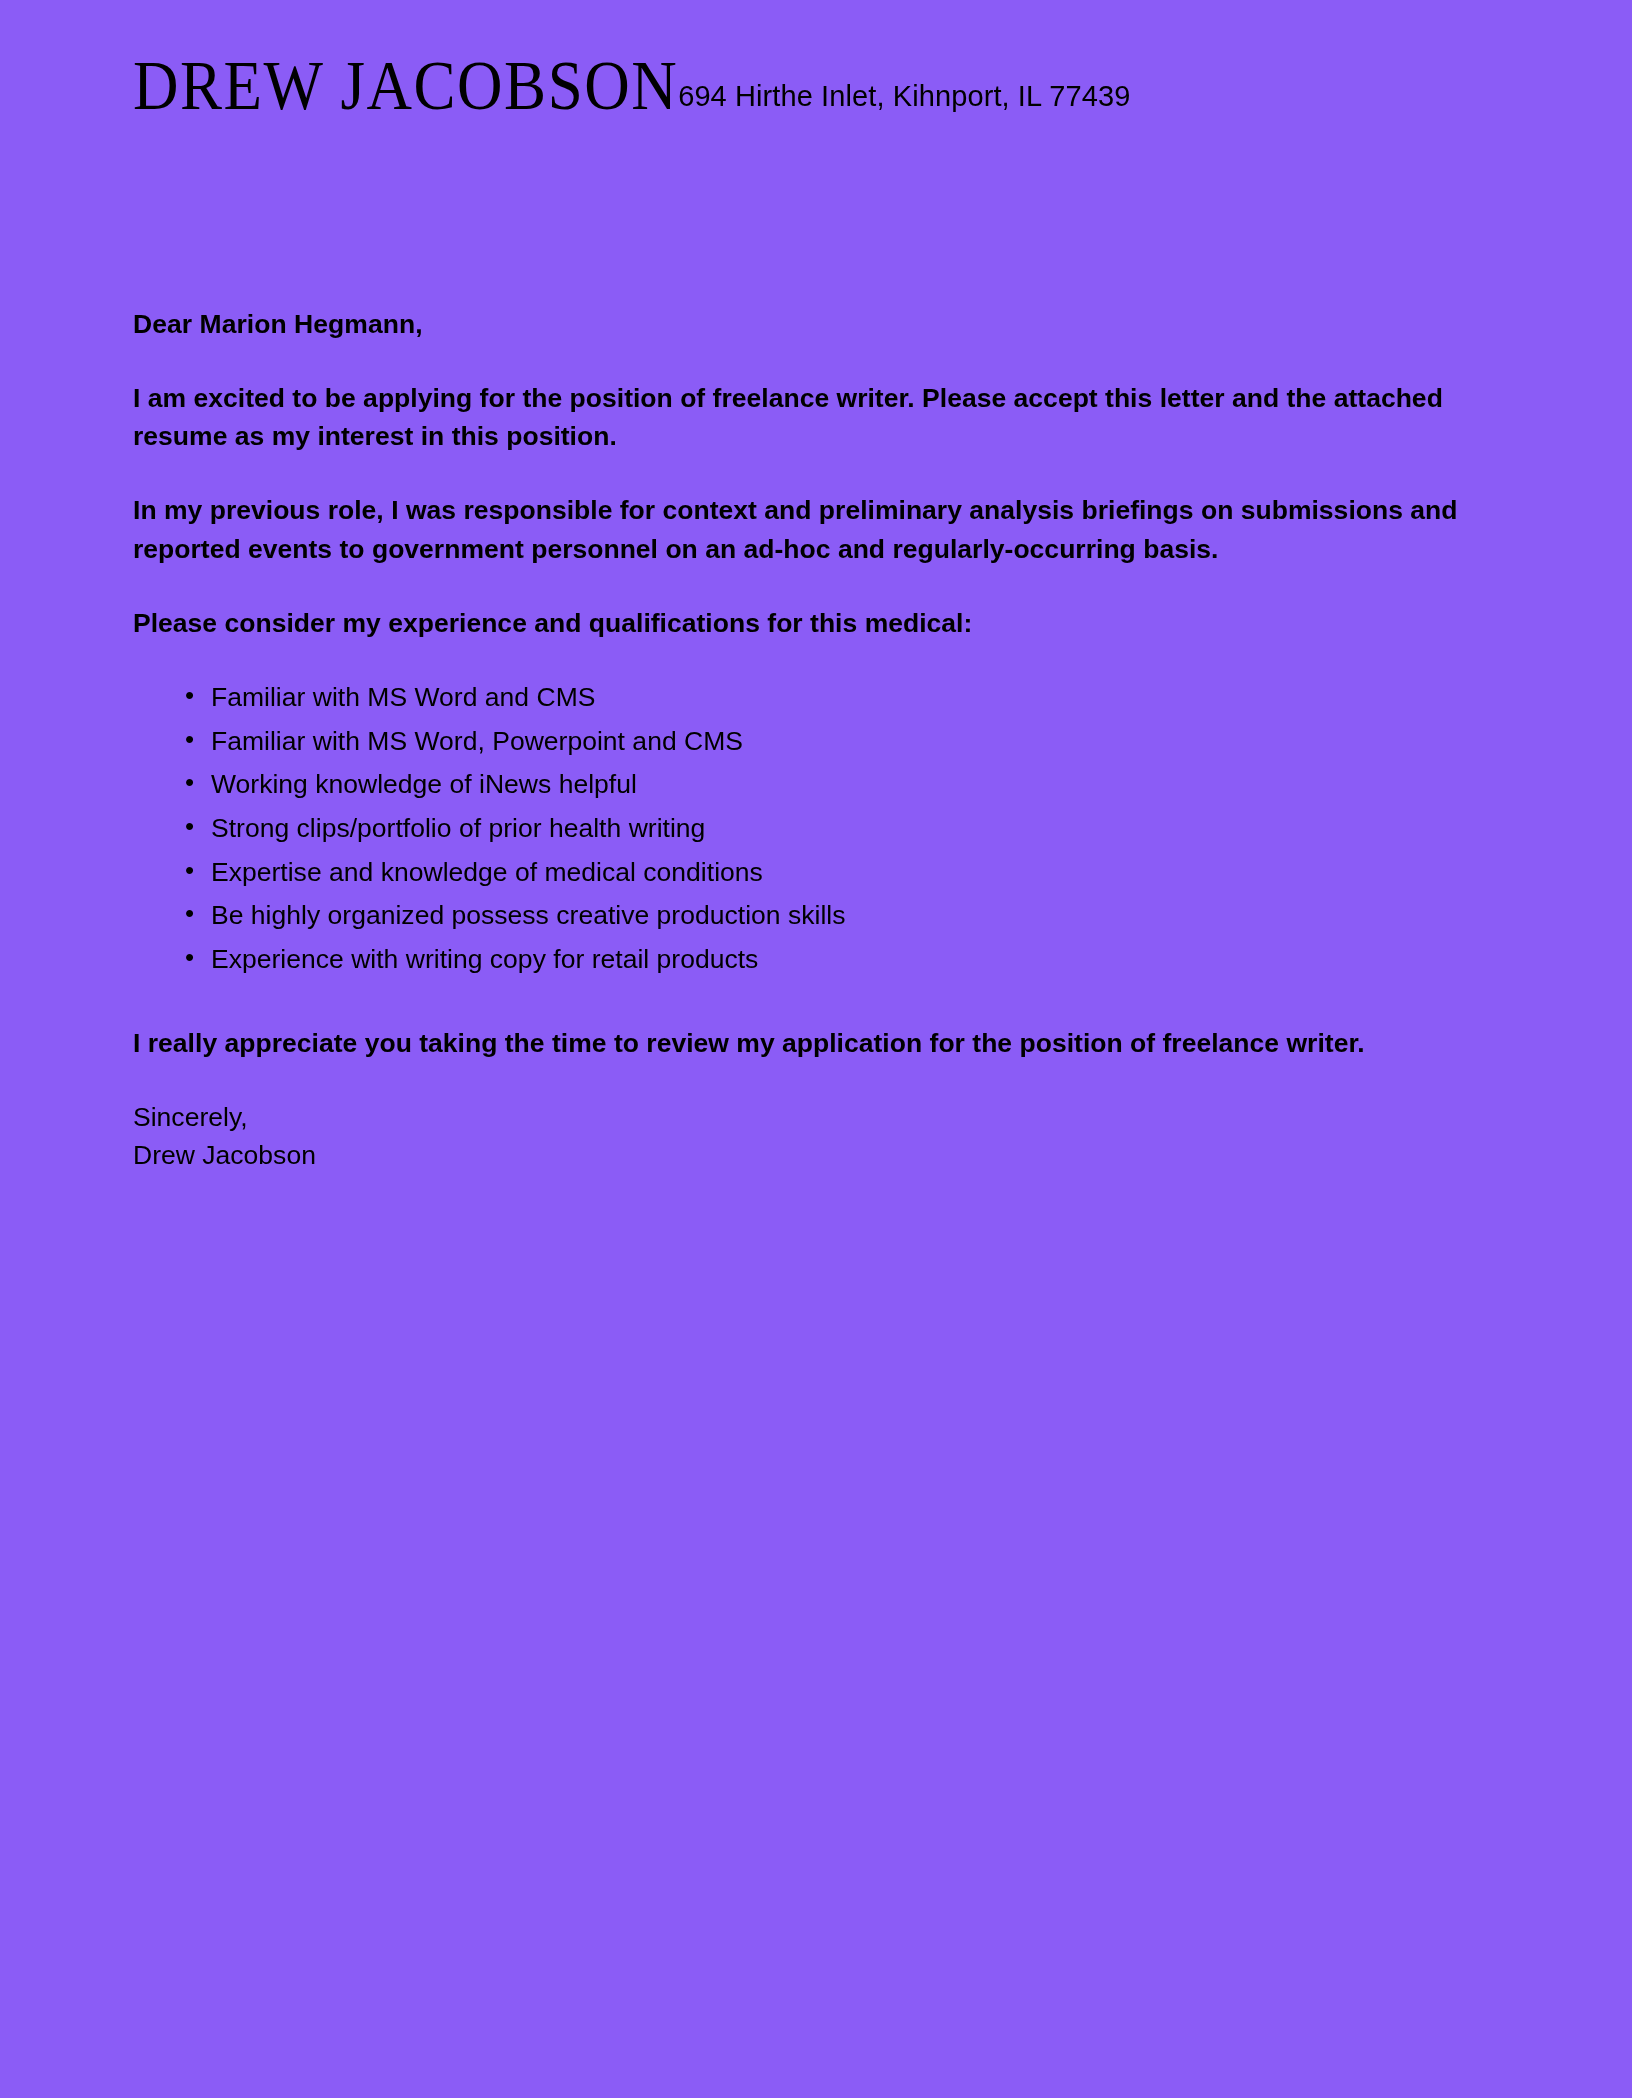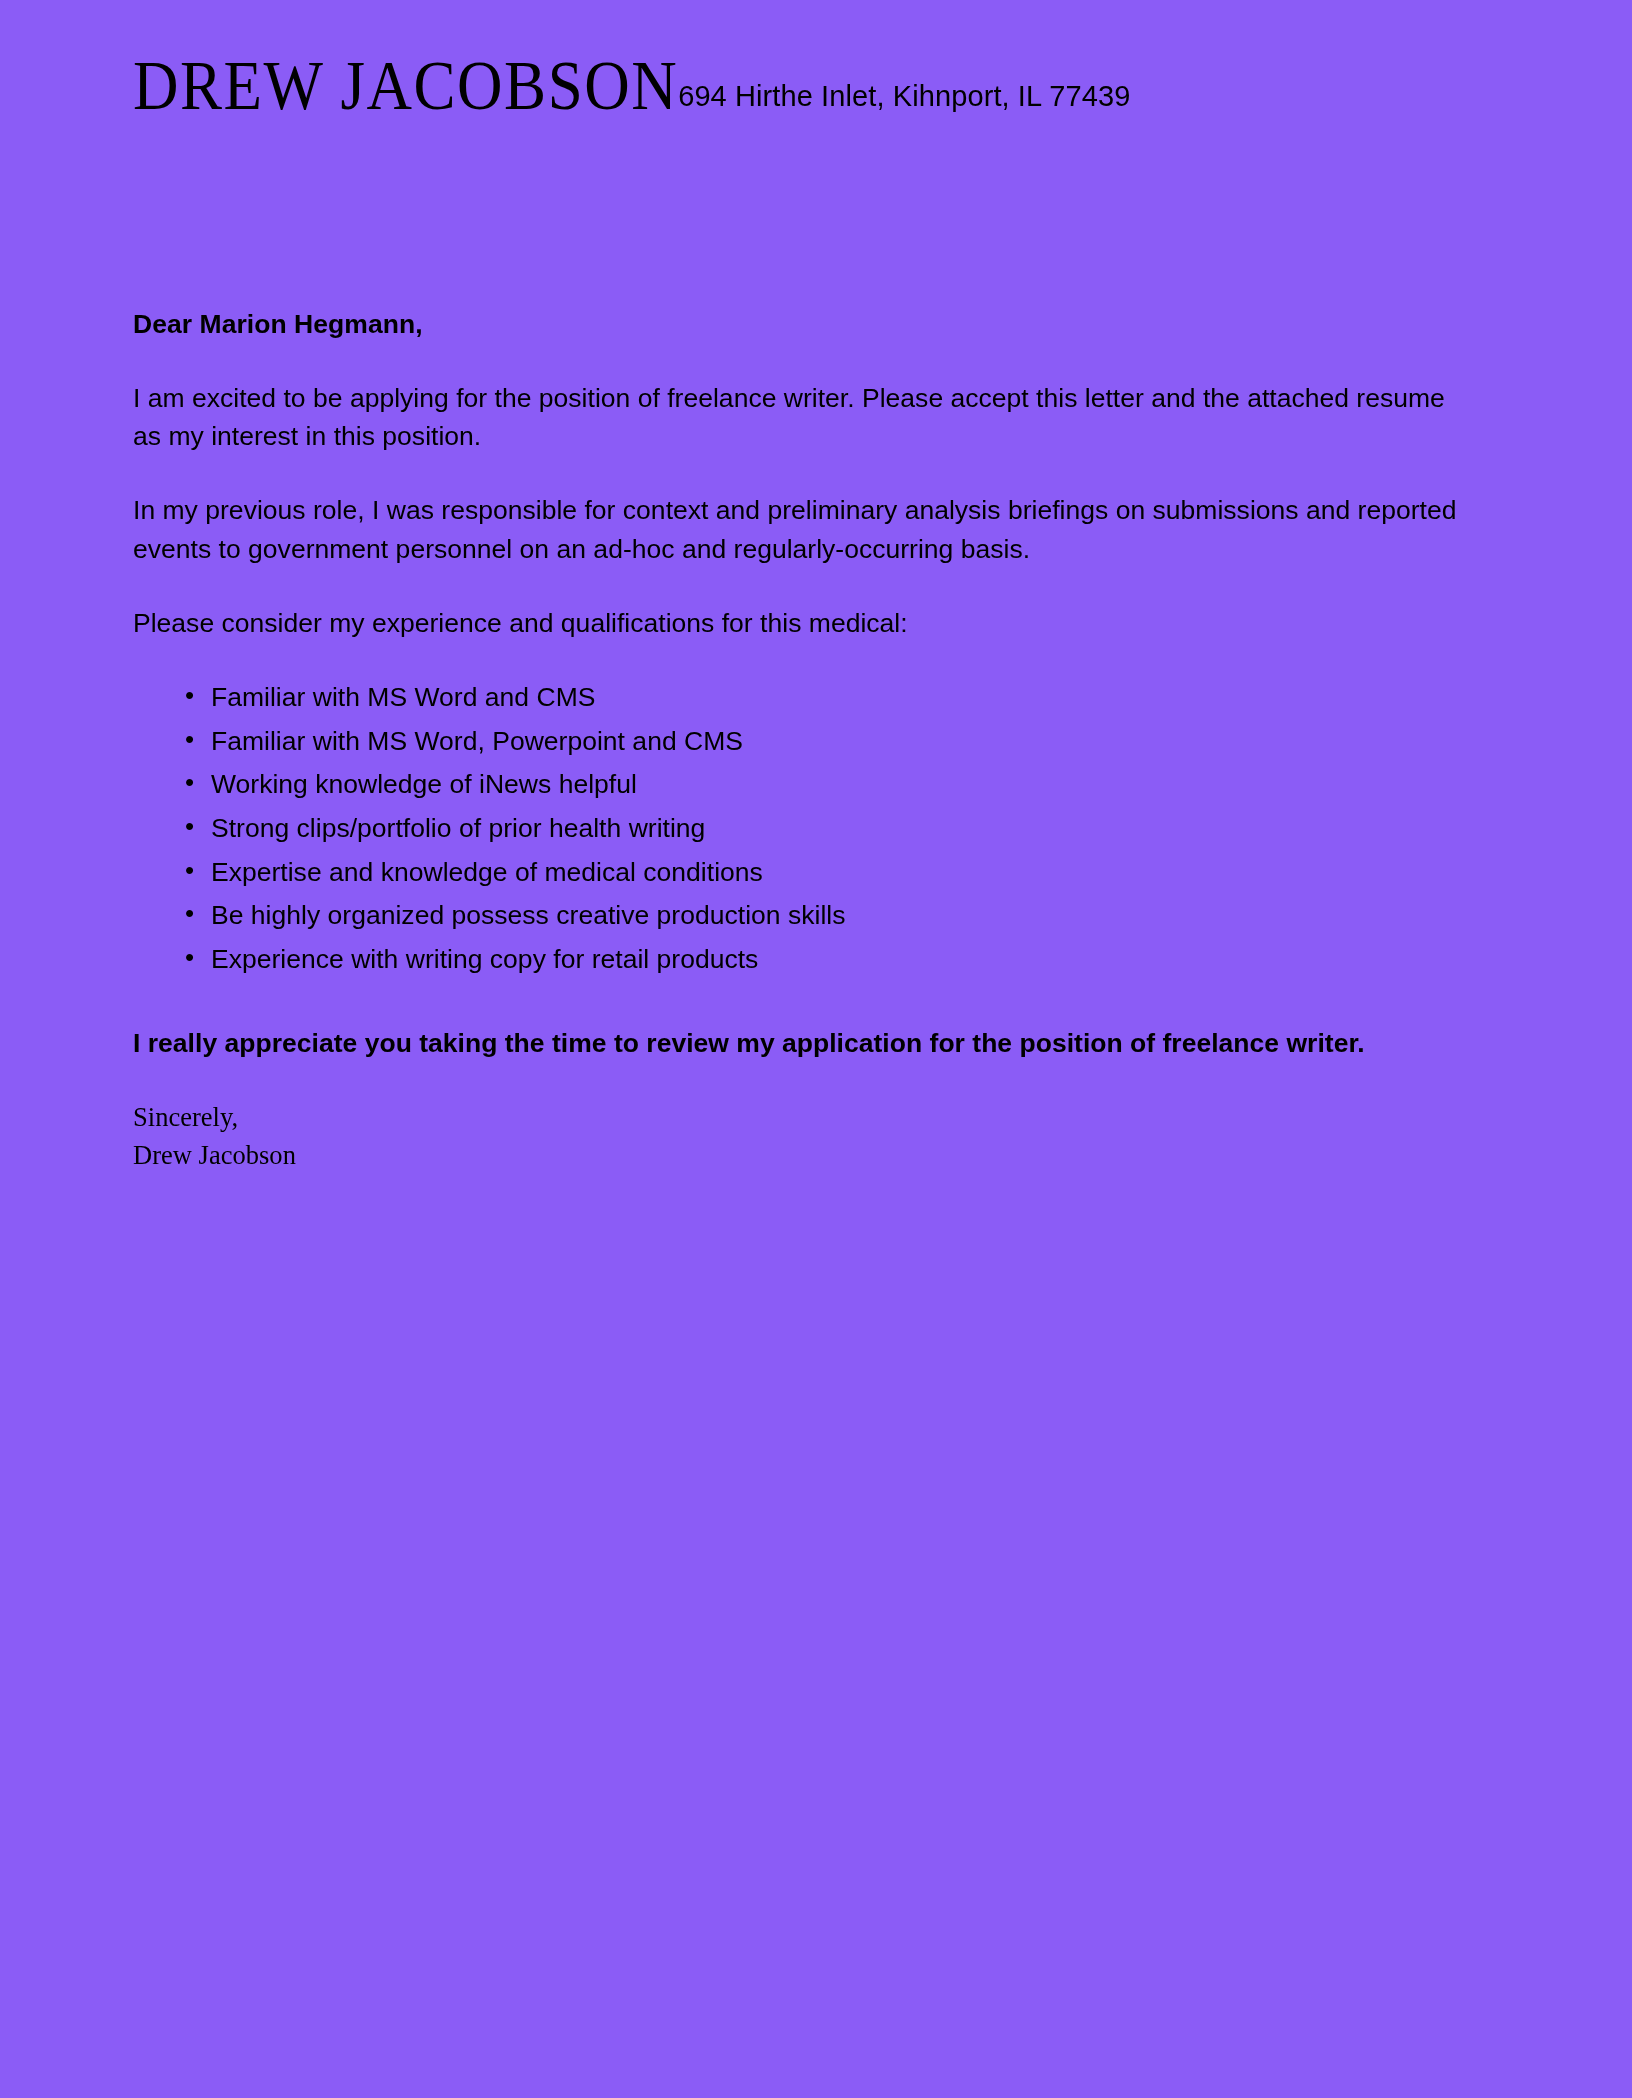--- a/index.html
+++ b/index.html
@@ -68,21 +68,21 @@
 
   .salutation {
     font-weight: 700;
     font-size: 26.5px;
     margin: 0 0 36px 0;
     letter-spacing: 0.05px;
   }
 
   .para {
     margin: 0 0 36px 0;
-    font-weight: 400;
+    font-weight: 700;
     letter-spacing: 0.02px;
   }
 
   .bullet-list {
     margin: 0 0 46px 0;
     padding: 0 0 0 52px;
     list-style: none;
   }
   .bullet-list li {
     position: relative;
@@ -105,21 +105,20 @@
     letter-spacing: 0.02px;
   }
 
   .signoff {
     margin: 0;
     font-weight: 400;
     letter-spacing: 0.02px;
   }
   .signoff-line {
     display: block;
-    font-family: Liberation Serif, serif;
   }
 </style>
 </head>
 <body>
 
 <div class="page">
 
   <div class="letterhead">
     <div class="letterhead-name">DREW JACOBSON</div>
     <div class="letterhead-address">694 Hirthe Inlet, Kihnport, IL 77439</div>

